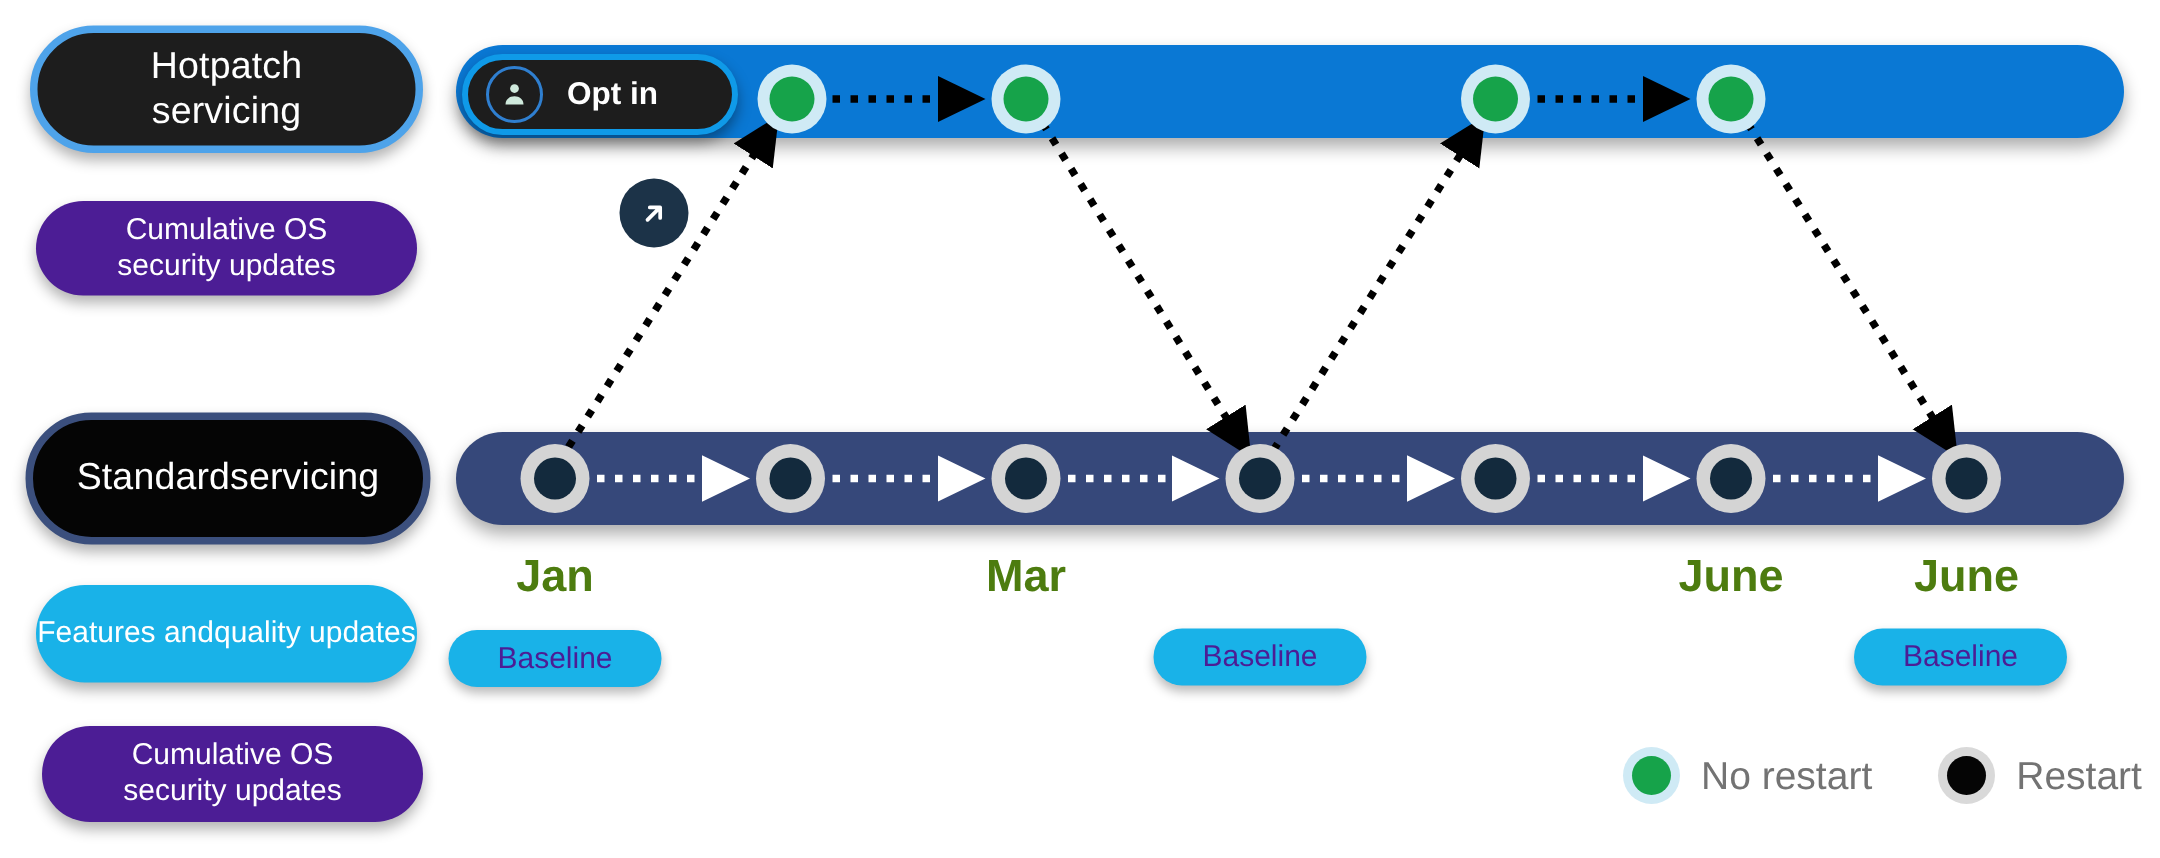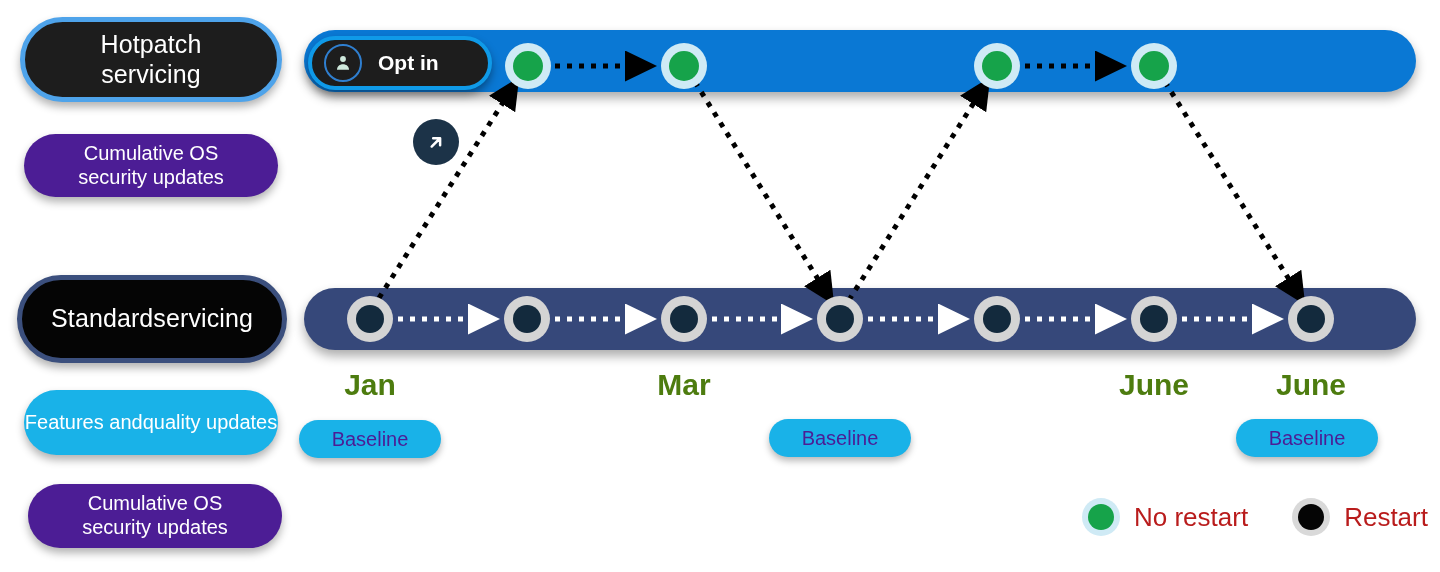--- a/index.html
+++ b/index.html
@@ -116,21 +116,21 @@
   #legend{position:absolute;display:flex;align-items:center;gap:44px;}
   .legend-item{display:flex;align-items:center;gap:14px;}
   .legend-swatch{
     width:38px;height:38px;border-radius:50%;
     display:flex;align-items:center;justify-content:center;
   }
   .legend-swatch.green{background:#cfeaf5;}
   .legend-swatch.green i{width:26px;height:26px;border-radius:50%;background:#16a34a;display:block;}
   .legend-swatch.dark{background:#d9d9d9;}
   .legend-swatch.dark i{width:26px;height:26px;border-radius:50%;background:#050505;display:block;}
-  .legend-label{font-size:26px;color:#b91c1c;white-space:nowrap;}
+  .legend-label{font-size:26px;color:#737373;white-space:nowrap;}
 
   
   #links{position:absolute;left:0;top:0;width:1440px;height:572px;pointer-events:none;}
 </style>
 </head>
 <body>
 
 <div id="stage">
 
   <div class="lane" id="lane-hotpatch" style="left:304px;top:30px;width:1112px;height:62px;"></div>

